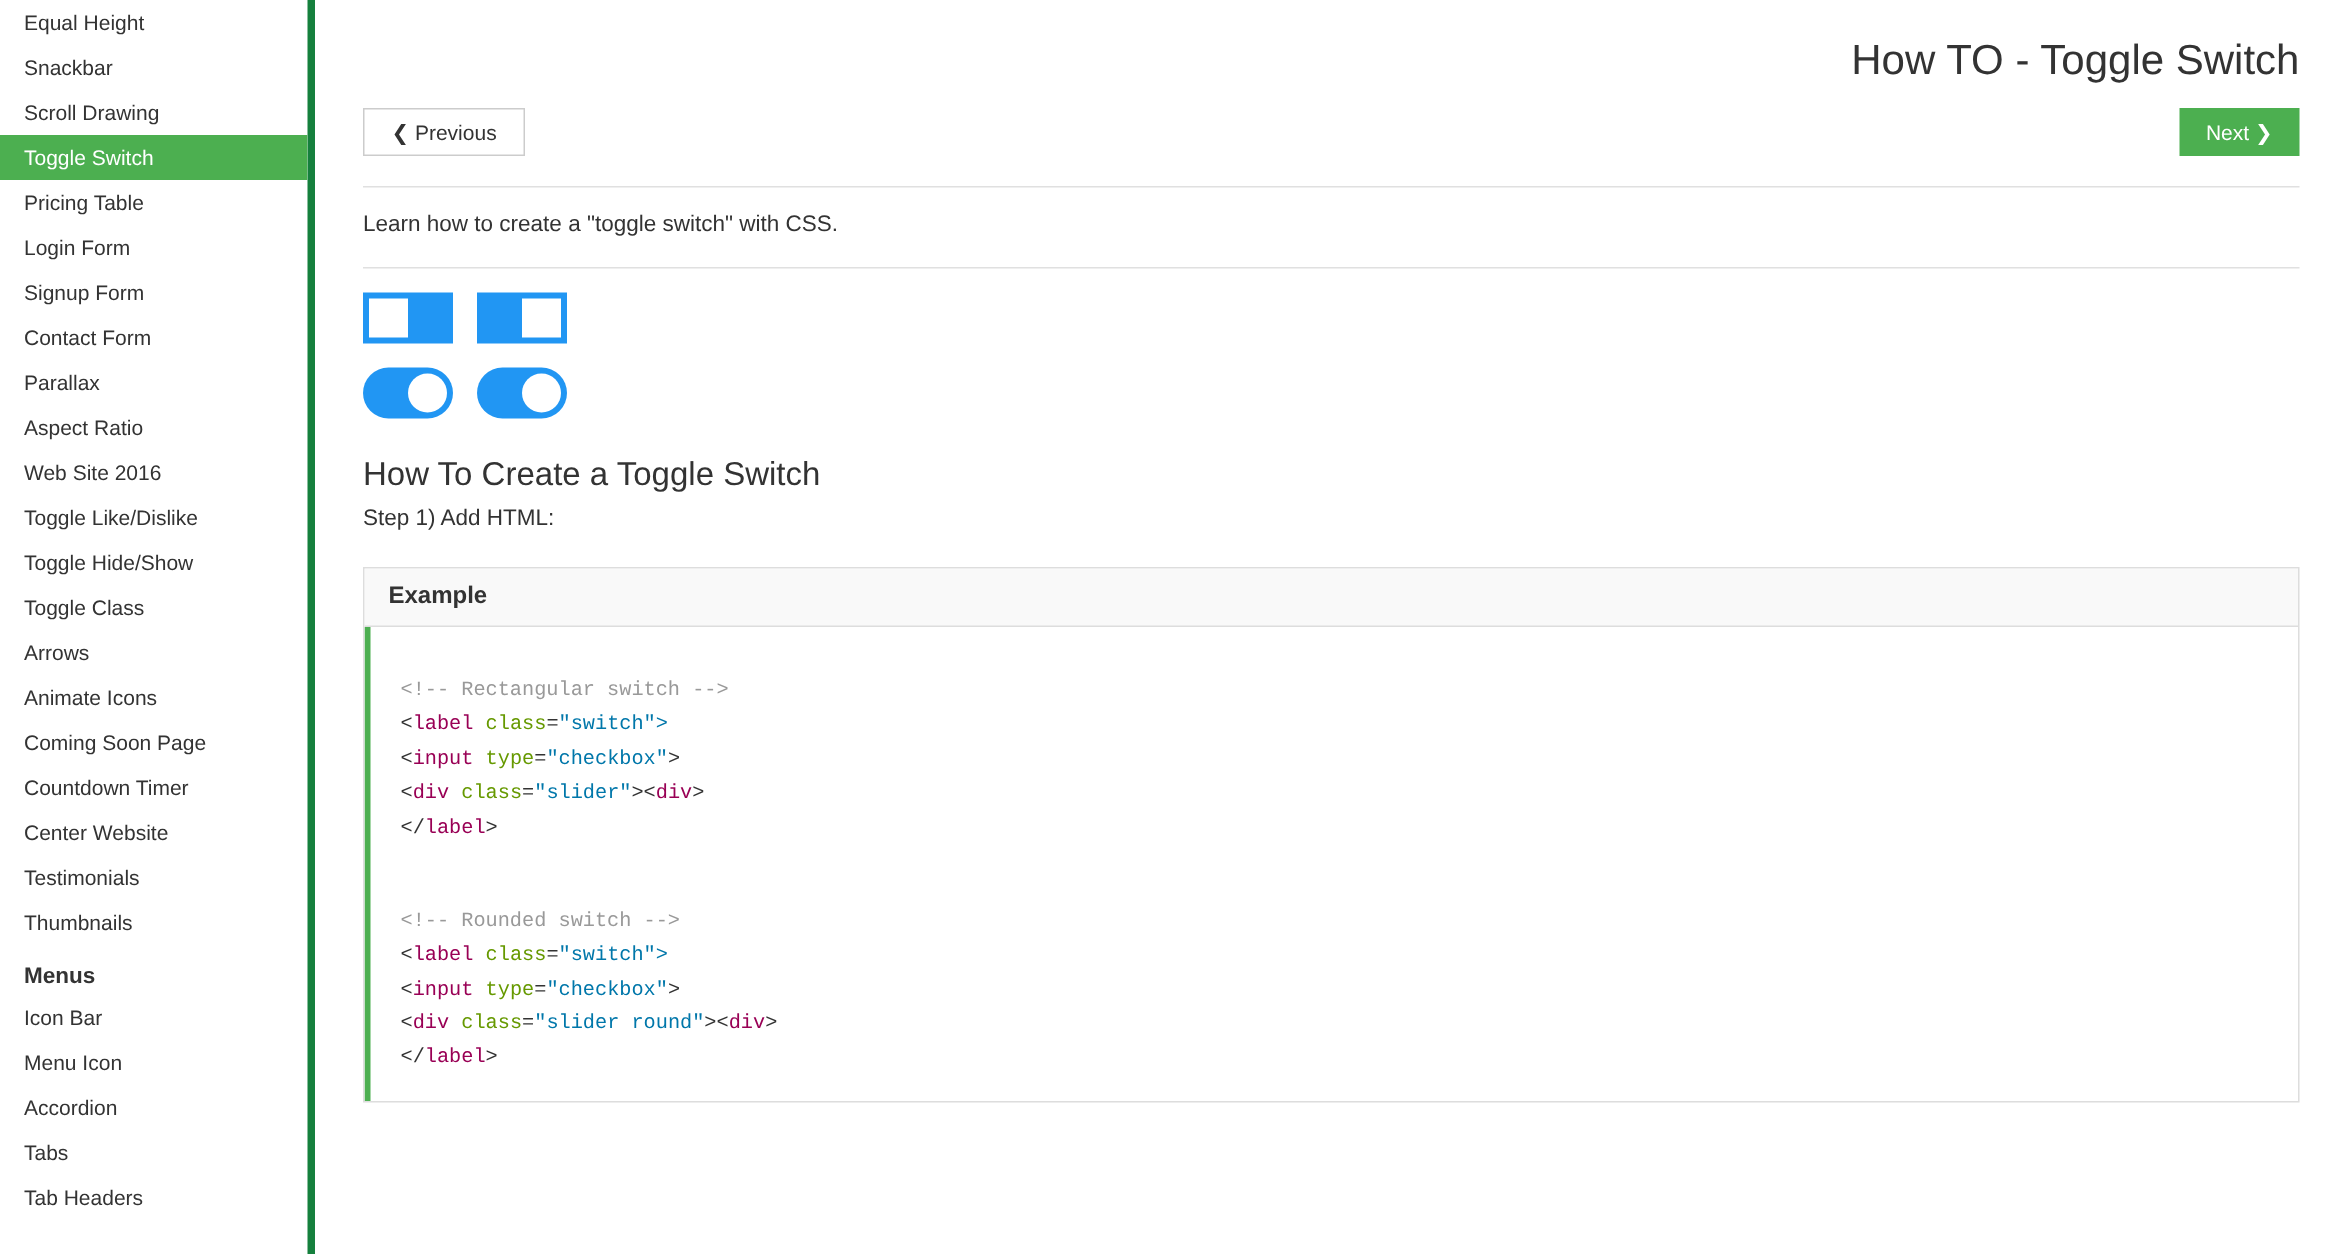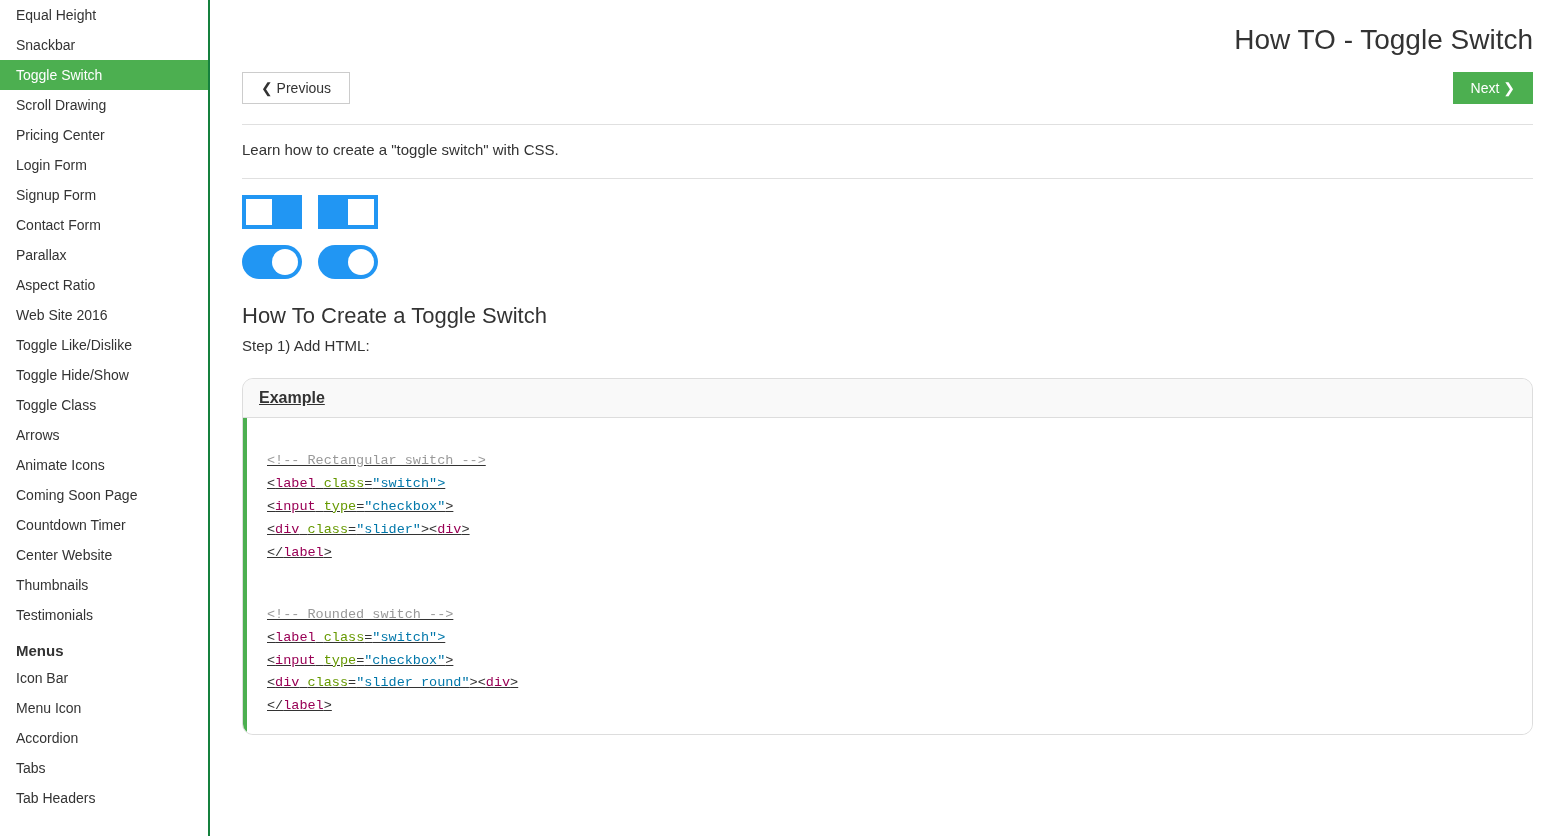--- a/index.html
+++ b/index.html
@@ -3,21 +3,21 @@
   <meta charset="utf-8">
   <style>
     * { box-sizing: border-box; margin: 0; padding: 0; }
     body { font-family: Arial, sans-serif; font-size: 15px; color: #333; display: flex; height: 100vh; overflow: hidden; }
 
     
     #sidebar {
       width: 210px;
       min-width: 210px;
       background: #fff;
-      border-right: 2px solid #15803d;
+      border-right: 5px solid #15803d;
       overflow-y: auto;
       flex-shrink: 0;
     }
     .sidebar-item {
       display: block;
       padding: 7px 16px;
       cursor: pointer;
       color: #333;
       text-decoration: none;
       font-size: 14px;
@@ -148,23 +148,22 @@
       font-weight: normal;
       margin-bottom: 8px;
     }
 
     .step-label { margin-bottom: 24px; font-size: 15px; }
 
     
     .example-box {
       border: 1px solid #ddd;
       background: #f9f9f9;
-      border-radius: 11px;
+      border-radius: 0;
       overflow: hidden;
-      text-decoration: underline;
     }
     .example-header {
       padding: 10px 16px;
       font-size: 16px;
       font-weight: bold;
       background: #f9f9f9;
       border-bottom: 1px solid #ddd;
     }
     .example-code {
       background: #fff;
@@ -179,39 +178,39 @@
     .code-attr { color: #690; }
     .code-val { color: #07a; }
   </style>
 </head>
 <body>
 
 <div id="sidebar">
 
 <a href="#" class="sidebar-item">Equal Height</a>
     <a href="#" class="sidebar-item">Snackbar</a>
+    <a href="#" class="sidebar-item">Scroll Drawing</a>
     <a href="#" class="sidebar-item active">Toggle Switch</a>
-    <a href="#" class="sidebar-item">Scroll Drawing</a>
-    <a href="#" class="sidebar-item">Pricing Center</a>
+    <a href="#" class="sidebar-item">Pricing Table</a>
     <a href="#" class="sidebar-item">Login Form</a>
     <a href="#" class="sidebar-item">Signup Form</a>
     <a href="#" class="sidebar-item">Contact Form</a>
     <a href="#" class="sidebar-item">Parallax</a>
     <a href="#" class="sidebar-item">Aspect Ratio</a>
     <a href="#" class="sidebar-item">Web Site 2016</a>
     <a href="#" class="sidebar-item">Toggle Like/Dislike</a>
     <a href="#" class="sidebar-item">Toggle Hide/Show</a>
     <a href="#" class="sidebar-item">Toggle Class</a>
     <a href="#" class="sidebar-item">Arrows</a>
     <a href="#" class="sidebar-item">Animate Icons</a>
     <a href="#" class="sidebar-item">Coming Soon Page</a>
     <a href="#" class="sidebar-item">Countdown Timer</a>
     <a href="#" class="sidebar-item">Center Website</a>
+    <a href="#" class="sidebar-item">Testimonials</a>
     <a href="#" class="sidebar-item">Thumbnails</a>
-    <a href="#" class="sidebar-item">Testimonials</a>
     <div class="sidebar-section-label">Menus</div>
     <a href="#" class="sidebar-item">Icon Bar</a>
     <a href="#" class="sidebar-item">Menu Icon</a>
     <a href="#" class="sidebar-item">Accordion</a>
     <a href="#" class="sidebar-item">Tabs</a>
     <a href="#" class="sidebar-item">Tab Headers</a>
   </div>
 
 <div id="main">
   <h1>How TO - Toggle Switch</h1>

